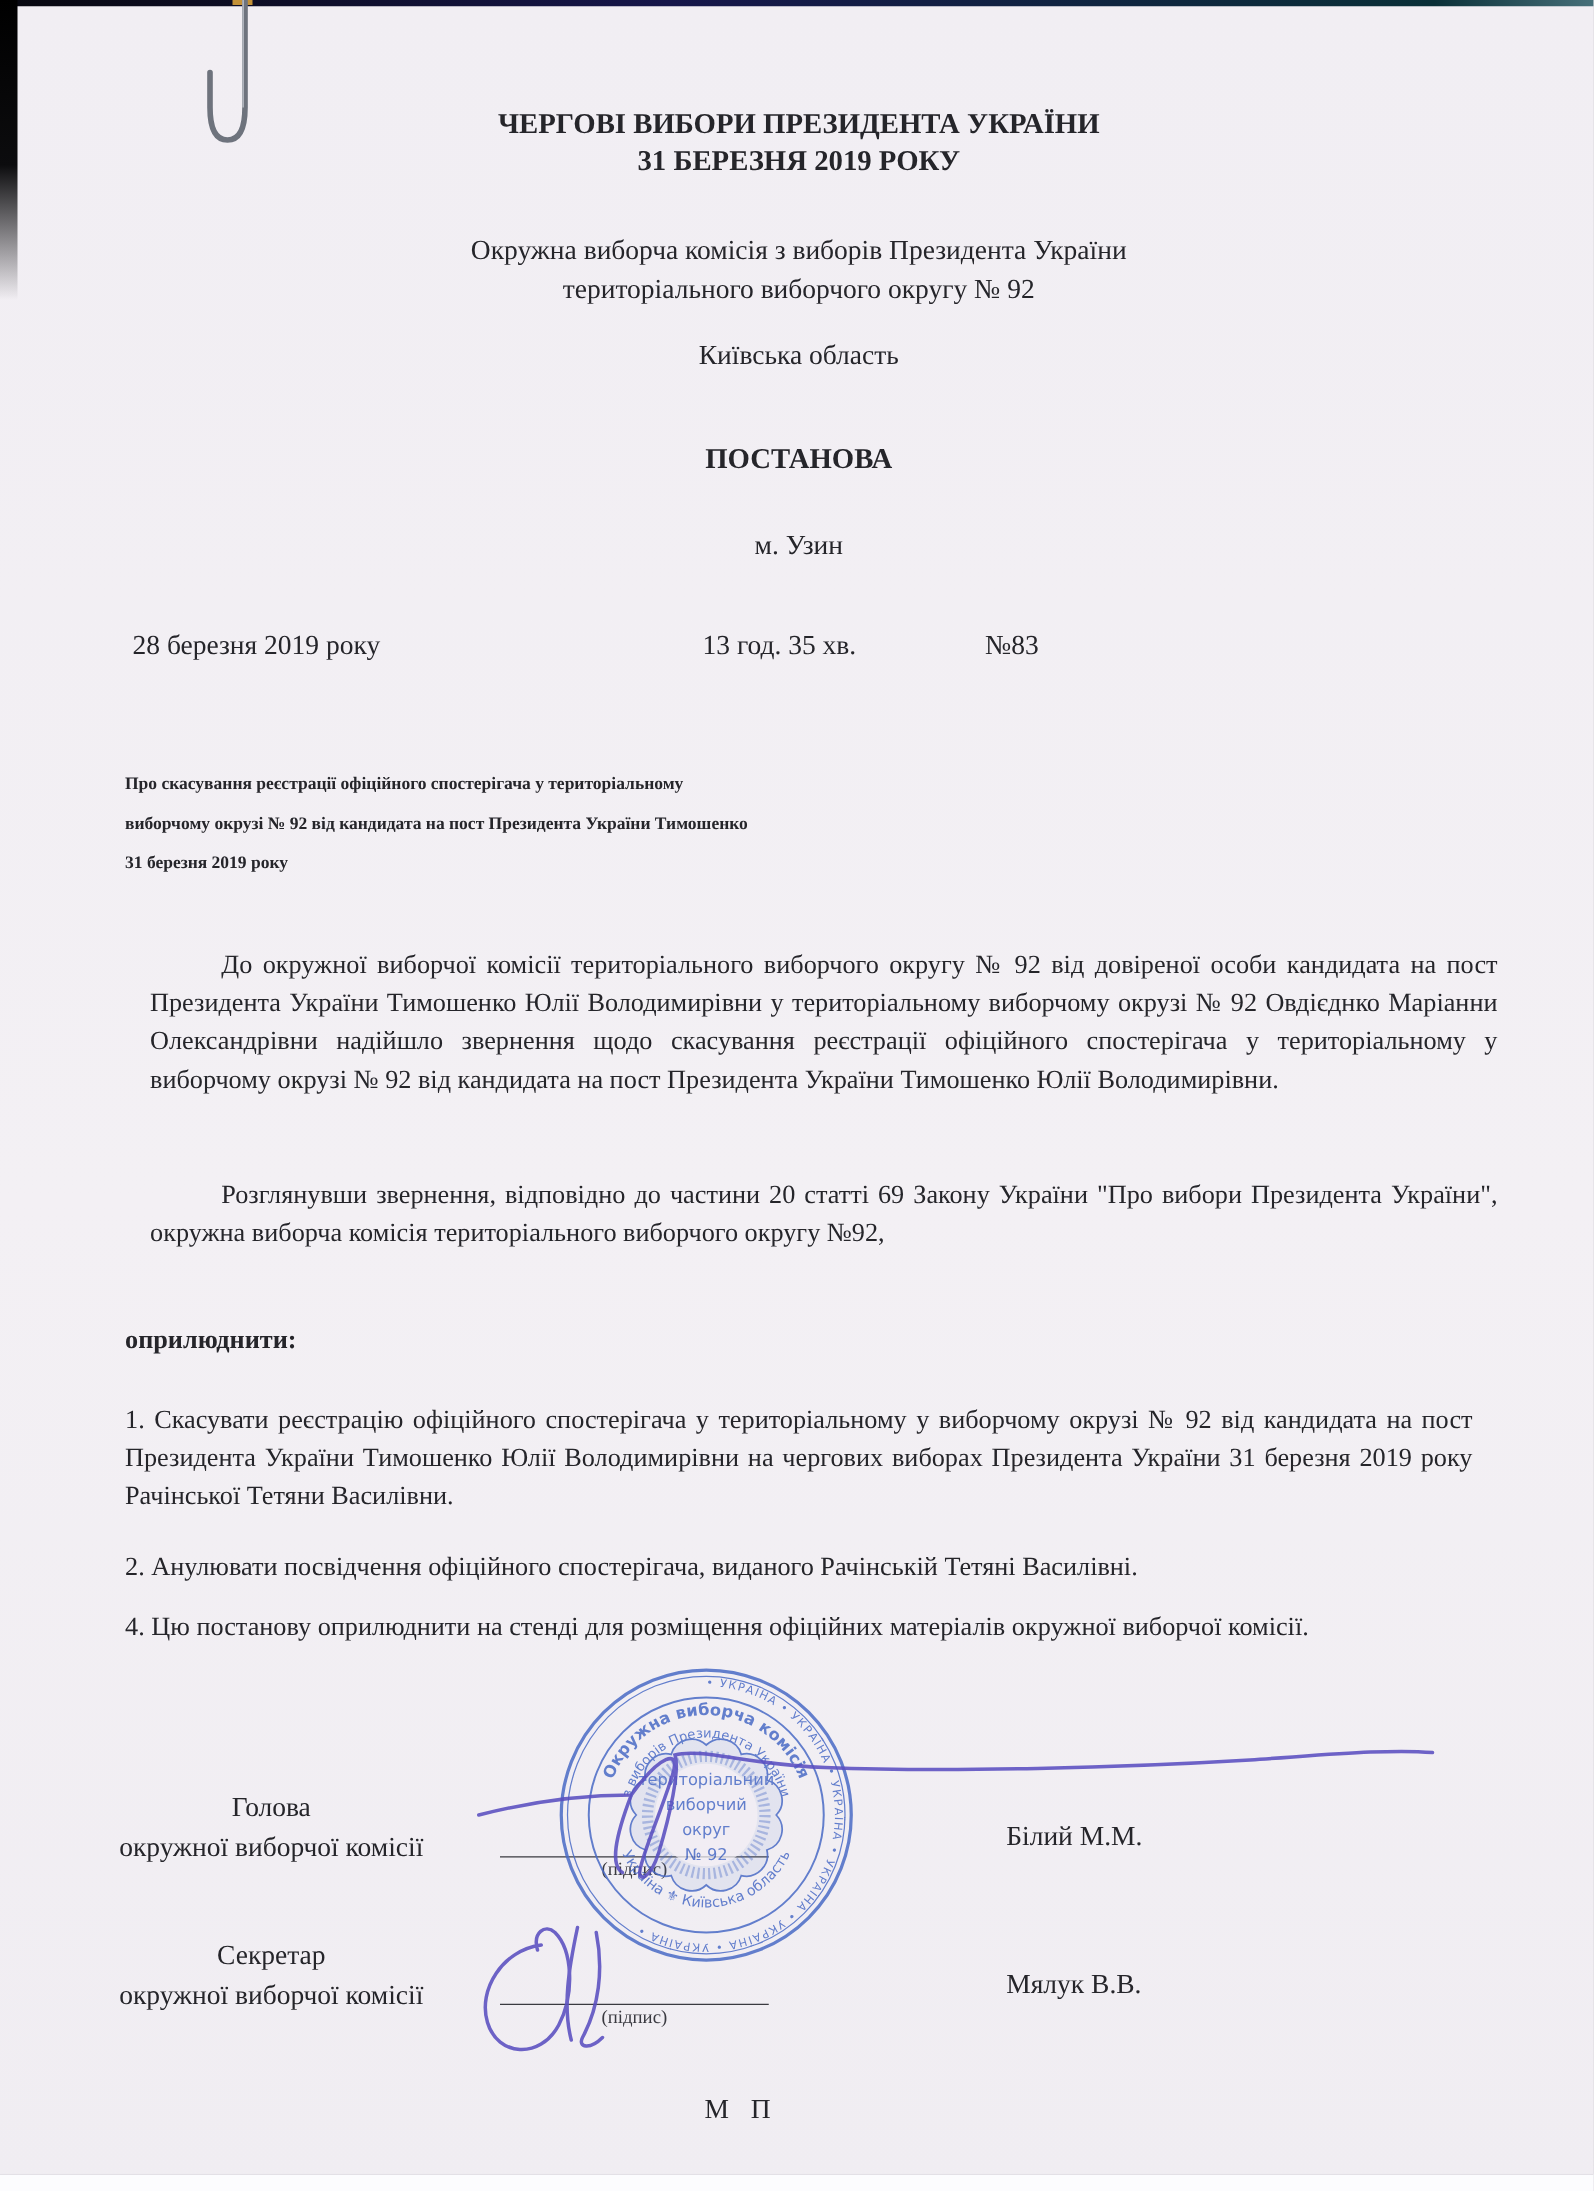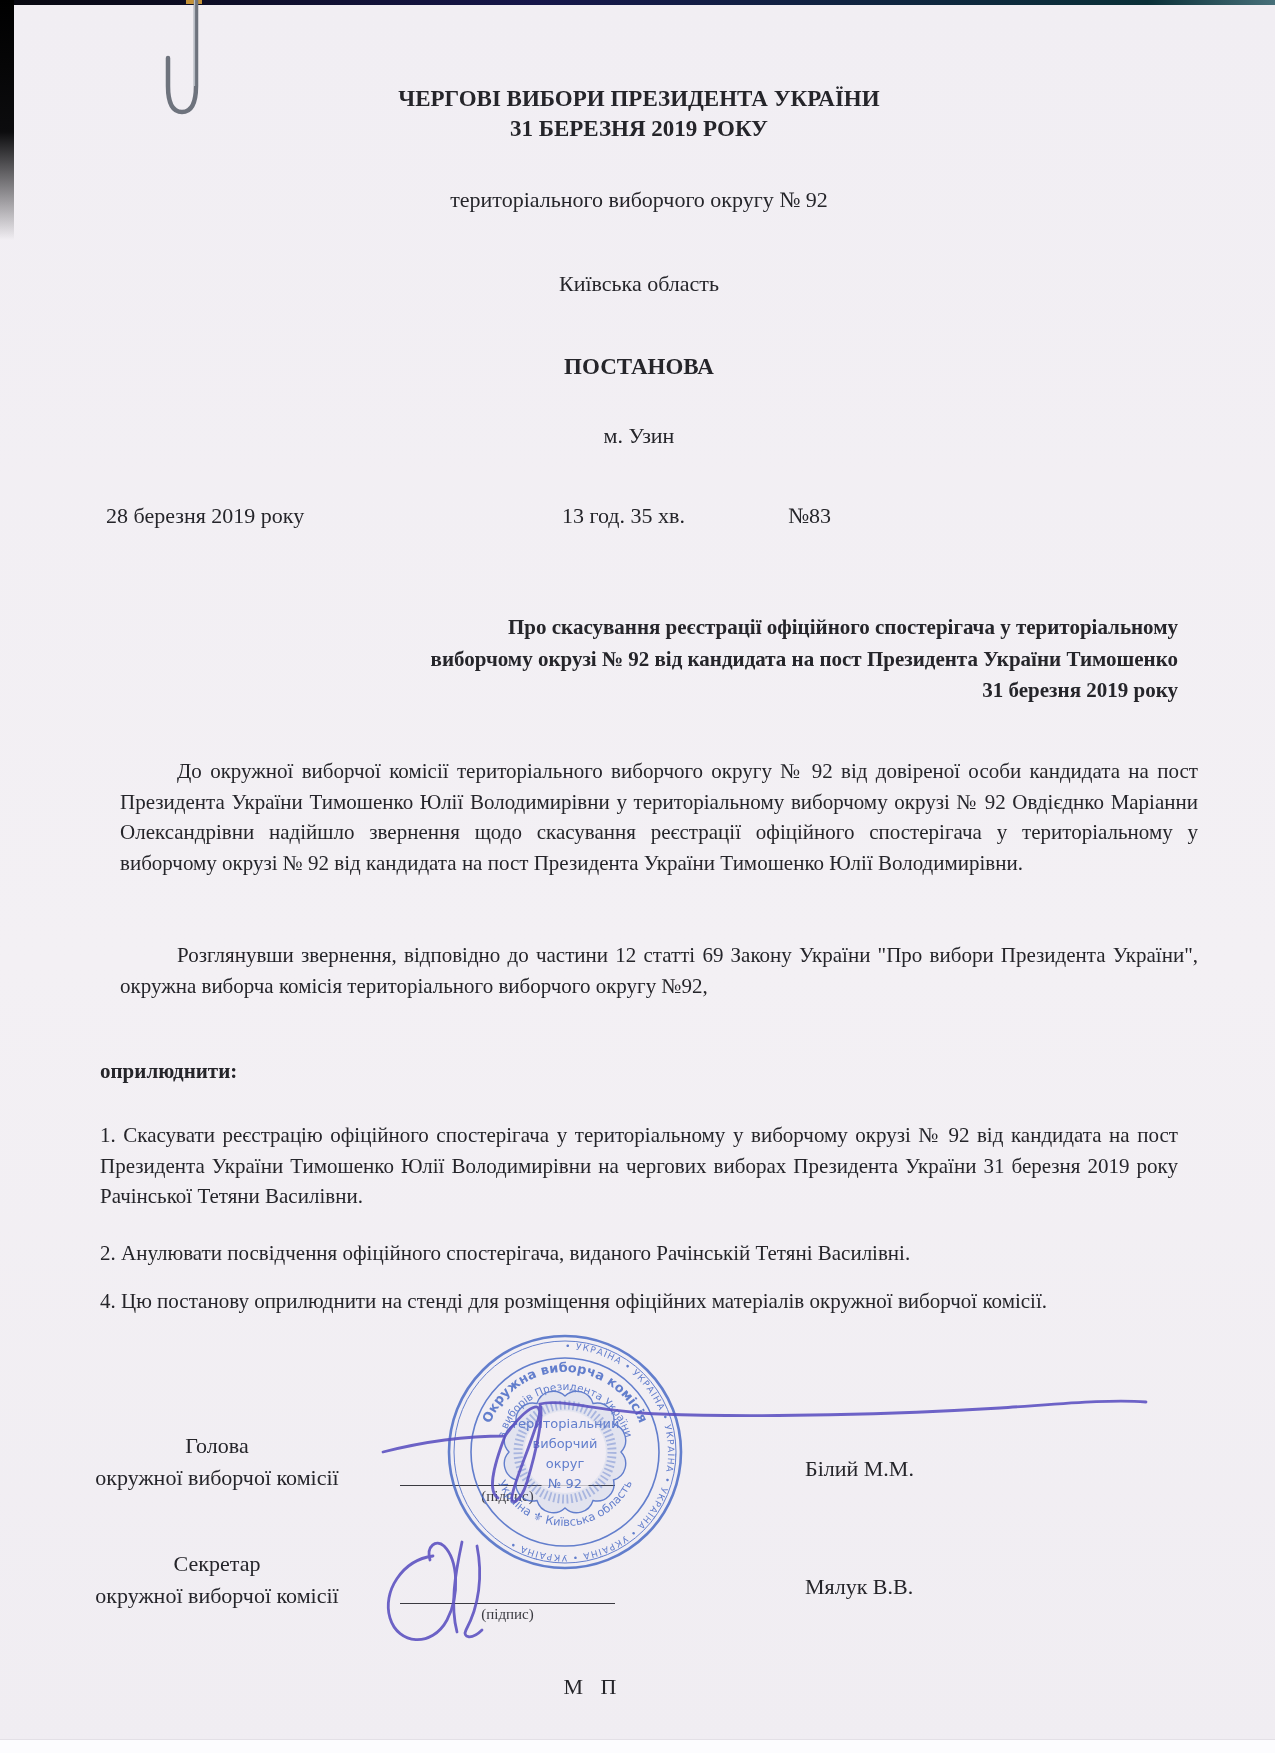--- a/index.html
+++ b/index.html
@@ -18,21 +18,21 @@
     background:#fcfcfe;border-top:1px solid #e3e0e6;}
   .content{position:absolute;left:100px;top:0;width:1078px;}
   .blk{position:absolute;left:0;width:100%;}
   .center{text-align:center;}
   .bold{font-weight:bold;}
   .t23{font-size:23px;line-height:30px;}
   .t22{font-size:22px;line-height:31px;}
   .t21{font-size:21px;line-height:30.5px;}
   .just{text-align:justify;}
   .indent{text-indent:57px;margin-left:20px;}
-  .title-lines{font-size:21px;line-height:31.5px;font-weight:bold;text-align:right;}
+  .title-lines{font-size:14px;line-height:31.5px;font-weight:bold;text-align:left;}
   .daterow span{position:absolute;top:0;font-size:22px;white-space:nowrap;}
   .d-date{left:6px;} .d-time{left:462px;} .d-num{left:688px;}
   .sig-role{position:absolute;left:-6px;width:246px;text-align:center;font-size:22px;line-height:32px;}
   .sig-line{position:absolute;left:300px;width:215px;border-bottom:1.5px solid #3a3a40;height:1px;}
   .sig-caption{position:absolute;left:300px;width:215px;text-align:center;font-size:15px;color:#3a3a40;}
   .sig-name{position:absolute;left:705px;font-size:22px;white-space:nowrap;}
   .seal-mark{position:absolute;left:418px;width:150px;text-align:center;font-size:22px;letter-spacing:6px;font-family:Liberation Serif, serif;}
   .stamp{position:absolute;left:445px;top:1332px;opacity:.85;filter:blur(.4px);}
   .ink{position:absolute;left:0;top:0;pointer-events:none;}
   .stamp text, .stamp textPath{fill:#4a6bc6;}
@@ -54,20 +54,21 @@
   </svg>
 
   <div class="content">
 
     <div class="blk center bold t23" style="top:84px">
       <div>ЧЕРГОВІ ВИБОРИ ПРЕЗИДЕНТА УКРАЇНИ</div>
       <div>31 БЕРЕЗНЯ 2019 РОКУ</div>
     </div>
 
     <div class="blk center t22" style="top:184px">
+      <div>Окружна виборча комісія з виборів Президента України</div>
       <div>територіального виборчого округу № 92</div>
     </div>
 
     <div class="blk center t22" style="top:268px">Київська область</div>
 
     <div class="blk center bold t23" style="top:352px">ПОСТАНОВА</div>
 
     <div class="blk center t22" style="top:420px">м. Узин</div>
 
     <div class="blk daterow" style="top:503px;height:30px">
@@ -77,21 +78,21 @@
     </div>
 
     <div class="blk title-lines" style="top:612px">
       <div>Про скасування реєстрації офіційного спостерігача у територіальному</div>
       <div>виборчому окрузі № 92 від кандидата на пост Президента України Тимошенко</div>
       <div>31 березня 2019 року</div>
     </div>
 
     <div class="blk t21 just indent" style="top:756px">До окружної виборчої комісії територіального виборчого округу № 92 від довіреної особи кандидата на пост Президента України Тимошенко Юлії Володимирівни у територіальному виборчому окрузі № 92 Овдієднко Маріанни Олександрівни надійшло звернення щодо скасування реєстрації офіційного спостерігача у територіальному у виборчому окрузі № 92 від кандидата на пост Президента України Тимошенко Юлії Володимирівни.</div>
 
-    <div class="blk t21 just indent" style="top:940px">Розглянувши звернення, відповідно до частини 12 статті  69 Закону України "Про вибори Президента України", окружна виборча комісія територіального виборчого округу №92,</div>
+    <div class="blk t21 just indent" style="top:940px">Розглянувши звернення, відповідно до частини 20 статті  69 Закону України "Про вибори Президента України", окружна виборча комісія територіального виборчого округу №92,</div>
 
     <div class="blk t21 bold" style="top:1056px">оприлюднити:</div>
 
     <div class="blk t21 just" style="top:1120px">1. Скасувати реєстрацію офіційного спостерігача у територіальному у виборчому окрузі № 92 від кандидата на пост Президента України Тимошенко Юлії Володимирівни на чергових виборах  Президента України 31 березня 2019 року Рачінської Тетяни Василівни.</div>
 
     <div class="blk t21 just" style="top:1238px">2. Анулювати посвідчення офіційного спостерігача, виданого Рачінській Тетяні Василівні.</div>
 
     <div class="blk t21 just" style="top:1286px">4. Цю постанову оприлюднити на стенді для розміщення офіційних матеріалів окружної виборчої комісії.</div>
 
     <div class="sig-role" style="top:1430px">

